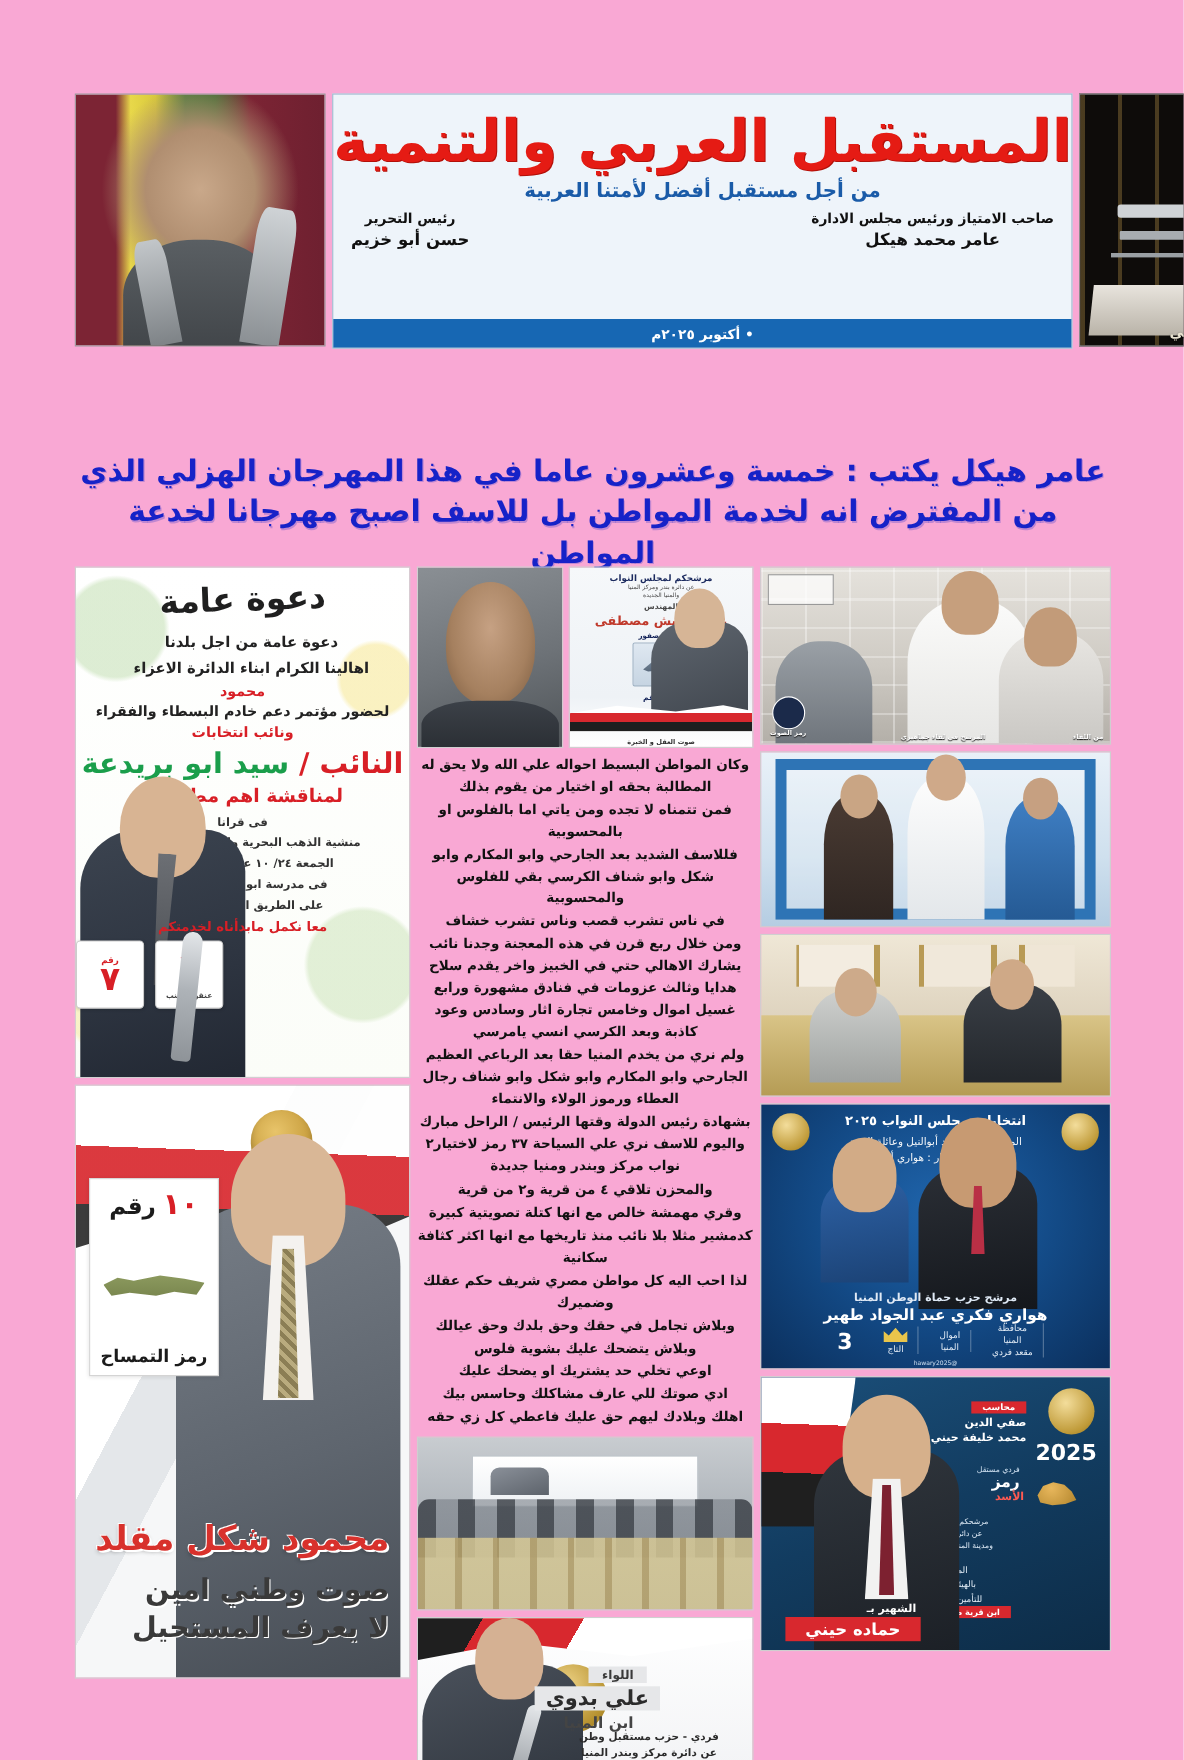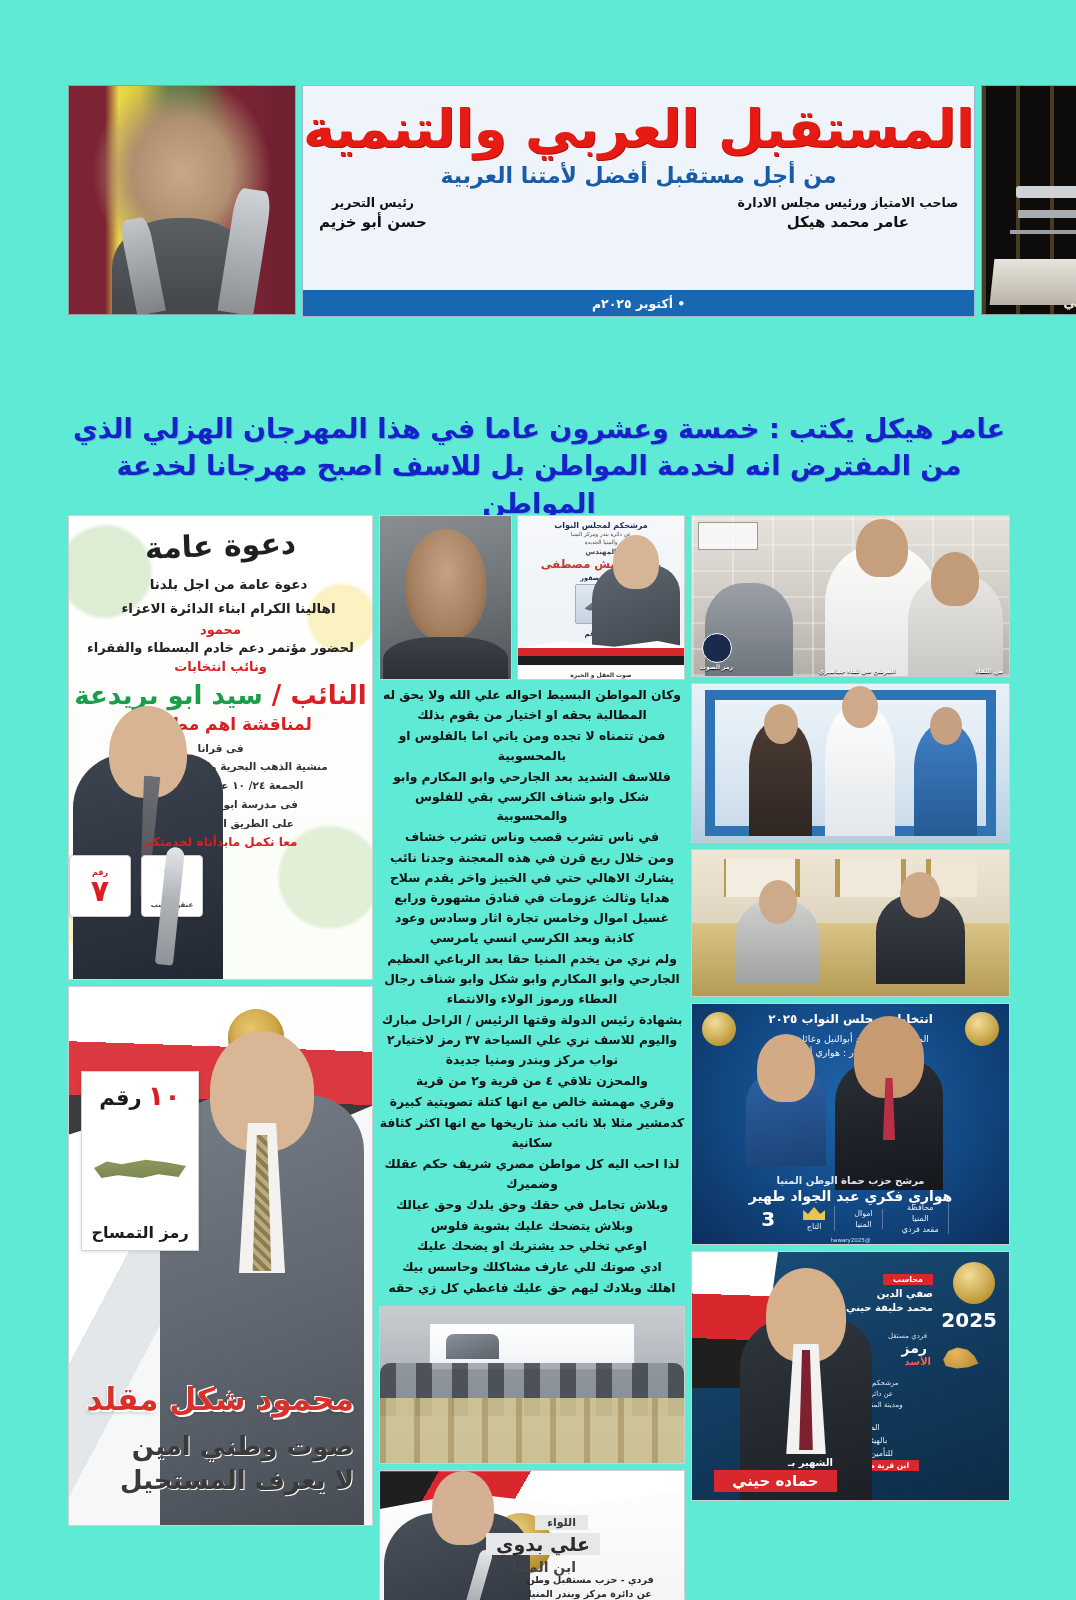--- a/index.html
+++ b/index.html
@@ -10,21 +10,21 @@
     height: 1600px;
     background: #ffffff;
     font-family: "DejaVu Sans", "Liberation Sans", sans-serif;
     overflow: hidden;
     position: relative;
   }
 
   .page {
     position: absolute;
     inset: 0;
-    background: #5eead4;
+    background: #f9a8d4;
   }
 
   
   .masthead {
     position: absolute;
     left: 68px; top: 85px;
     width: 942px; height: 232px;
     display: flex;
     flex-direction: row-reverse;
     gap: 6px;
@@ -120,21 +120,21 @@
     font-size: 53px;
     font-weight: 900;
     color: #e51b14;
     letter-spacing: -1px;
     line-height: 1.08;
     text-shadow: 1px 1px 0 #b31009;
     white-space: nowrap;
     margin-top: 6px;
   }
   .mh-slogan {
-    font-size: 22px;
+    font-size: 18px;
     font-weight: bold;
     color: #1a5ba8;
     margin-top: 6px;
   }
   .mh-credits {
     width: 100%;
     display: flex;
     flex-direction: row;
     justify-content: space-between;
     padding: 6px 16px 0 16px;

